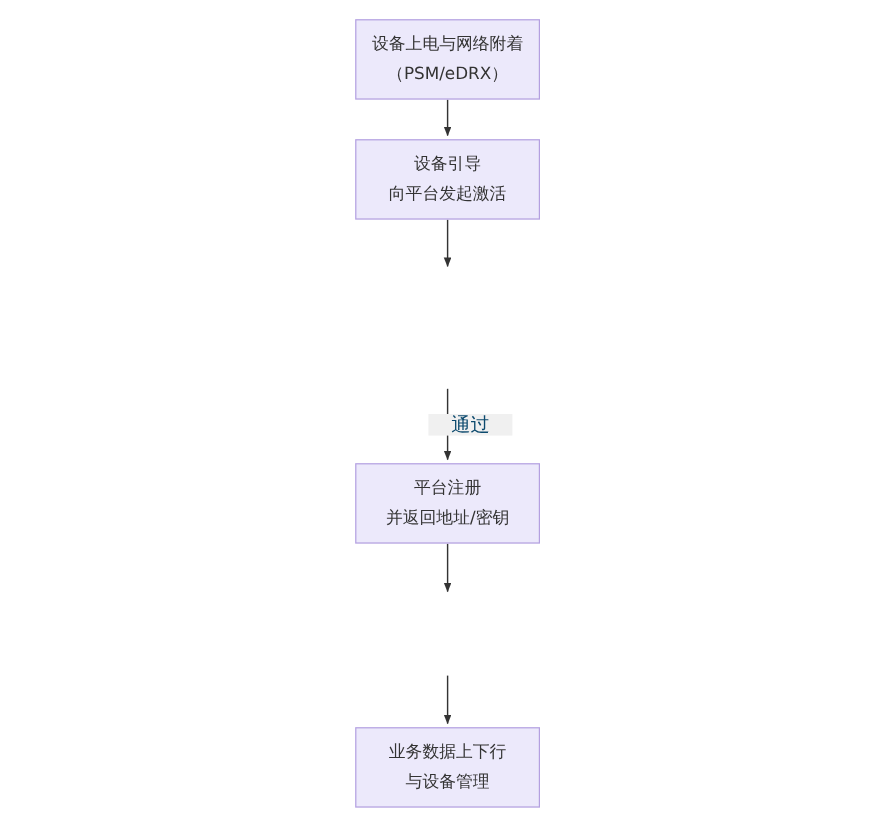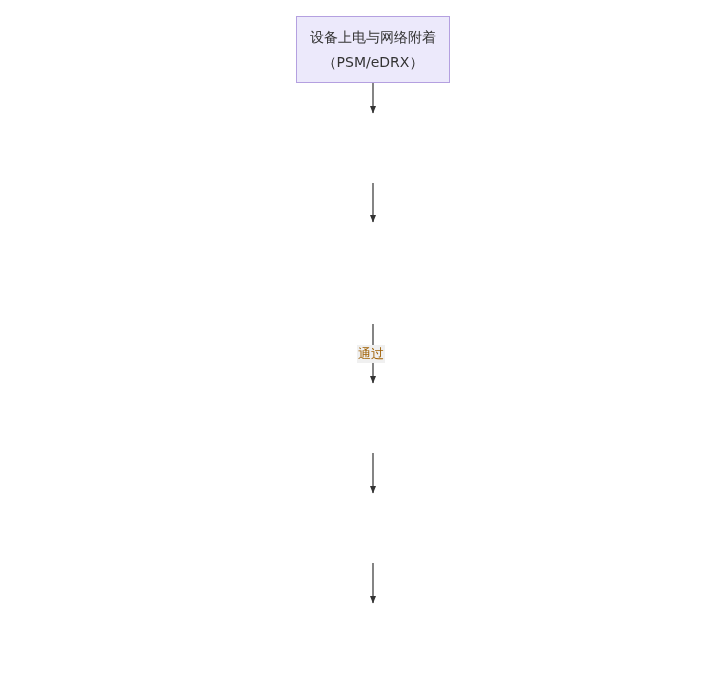--- a/index.html
+++ b/index.html
@@ -70,24 +70,24 @@
   }
 
   .node-text {
     white-space: pre-line;
     display: block;
   }
 
   .edge-label {
     position: absolute;
     background: #f0f0f0;
-    color: #a16207;
-    font-size: 13px;
+    color: #0c4a6e;
+    font-size: 16px;
     line-height: 16px;
-    padding: 1px 1px;
+    padding: 1px 19px;
     white-space: nowrap;
     box-sizing: border-box;
   }
 </style>
 </head>
 <body>
 
 <div id="flowchart-canvas">
 
   <svg id="connector-layer" viewBox="0 0 726 700" width="726" height="700" xmlns="http://www.w3.org/2000/svg">
@@ -106,20 +106,32 @@
     <line x1="373" y1="449" x2="373" y2="489" stroke="#333333" stroke-width="1.2" marker-end="url(#arrowhead)"></line>
 
     <line x1="373" y1="559" x2="373" y2="599" stroke="#333333" stroke-width="1.2" marker-end="url(#arrowhead)"></line>
   </svg>
 
   <div class="node process-node" style="left:296px; top:12px; width:154px; height:67px;">
     <span class="node-text">设备上电与网络附着
 （PSM/eDRX）</span>
   </div>
 
+  <div class="node process-node" style="left:296px; top:112px; width:154px; height:67px;">
+    <span class="node-text">设备引导
+向平台发起激活</span>
+  </div>
 
 
   <div class="edge-label" style="left:357px; top:341px;">通过</div>
 
+  <div class="node process-node" style="left:296px; top:382px; width:154px; height:67px;">
+    <span class="node-text">平台注册
+并返回地址/密钥</span>
+  </div>
 
 
+  <div class="node process-node" style="left:296px; top:602px; width:154px; height:67px;">
+    <span class="node-text">业务数据上下行
+与设备管理</span>
+  </div>
 
 </div>
 
 </body></html>

